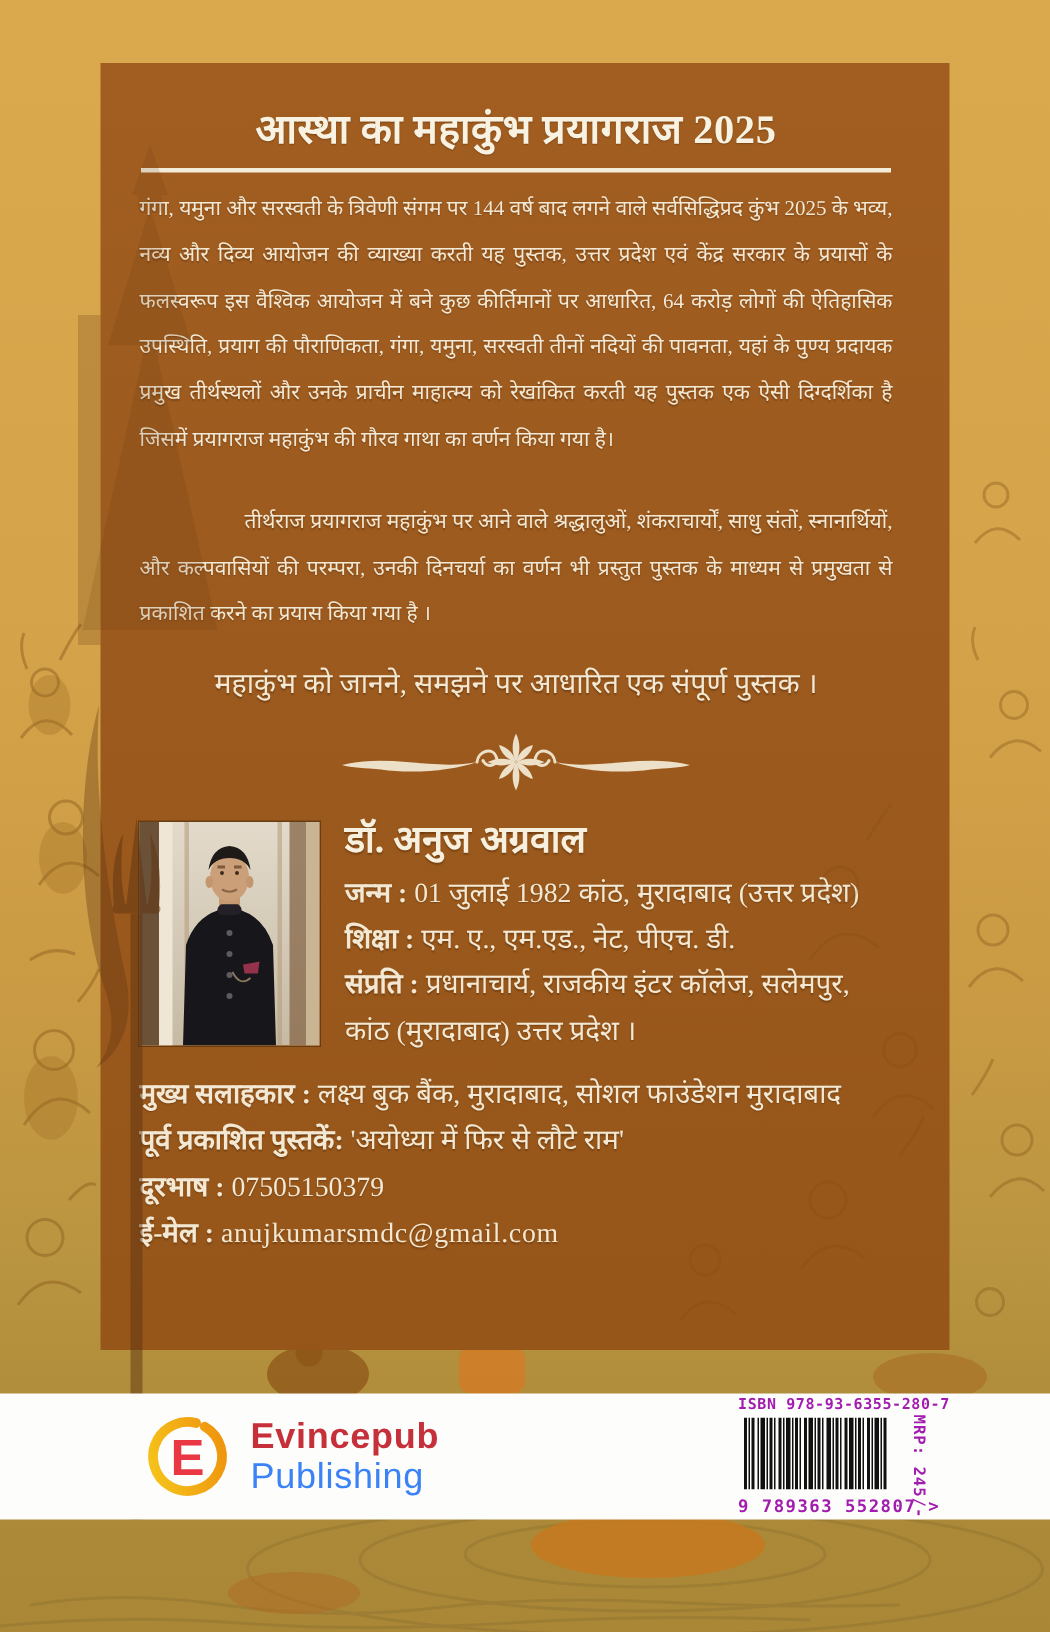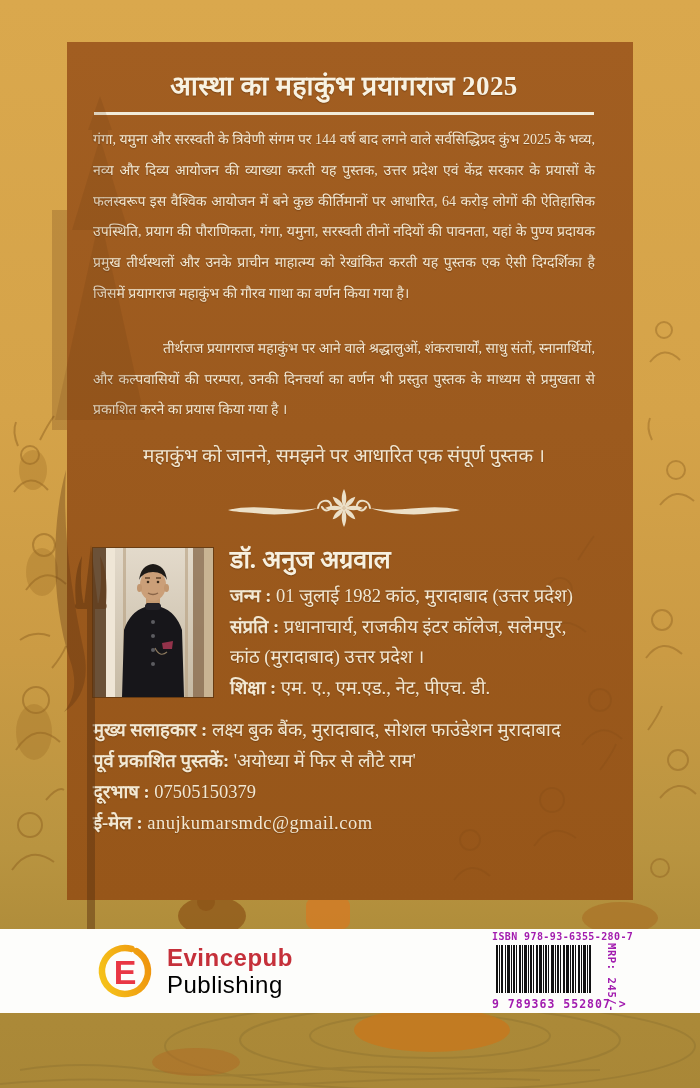--- a/index.html
+++ b/index.html
@@ -43,21 +43,21 @@
     position:absolute;left:0;top:929px;width:700px;height:84px;background:#fdfdfb;z-index:4;
   }
   .logo{position:absolute;left:96px;top:13px;display:flex;align-items:center;gap:13px;
         font-family:"Liberation Sans","DejaVu Sans",sans-serif;}
   .logo-badge{position:relative;width:58px;height:58px;}
   .logo-badge .e-letter{
     position:absolute;left:0;top:0;width:58px;height:58px;display:flex;align-items:center;justify-content:center;
     font-size:34px;font-weight:700;color:#e93744;padding-top:2px;box-sizing:border-box;
   }
   .logo-name{font-size:24px;font-weight:700;color:#c5303a;letter-spacing:.5px;line-height:27px;}
-  .logo-sub{font-size:24px;font-weight:400;color:#000000;letter-spacing:.5px;line-height:27px;}
+  .logo-sub{font-size:24px;font-weight:400;color:#3b82f6;letter-spacing:.5px;line-height:27px;}
   
   .barcode{
     position:absolute;left:492px;top:2px;width:134px;height:80px;
     font-family:"DejaVu Sans Mono","Liberation Mono",monospace;color:#a21caf;
   }
   .isbn-row{font-size:10px;letter-spacing:.4px;text-align:center;white-space:nowrap;font-weight:700;}
   .bars{position:absolute;left:4px;top:14px;}
   .mrp{
     position:absolute;right:8px;top:12px;height:56px;
     writing-mode:vertical-rl;font-size:10.5px;font-weight:700;letter-spacing:.6px;white-space:nowrap;
@@ -188,22 +188,22 @@
         <circle cx="60" cy="74" r="2" fill="#5c5c60"></circle>
         <circle cx="60" cy="88" r="2" fill="#5c5c60"></circle>
         <circle cx="60" cy="102" r="2" fill="#5c5c60"></circle>
         <circle cx="60" cy="116" r="2" fill="#5c5c60"></circle>
         <polygon points="69,95 80,93 79,101 70,101" fill="#93324a"></polygon>
         <path d="M62 100 Q67 110 74 104" stroke="#8d7a5e" stroke-width="1.2" fill="none"></path>
       </svg>
       <div class="author-col">
         <p class="author-name">डॉ. अनुज अग्रवाल</p>
         <p class="detail-line"><b>जन्म :</b> <span>01 जुलाई 1982 कांठ, मुरादाबाद (उत्तर प्रदेश)</span></p>
+        <p class="detail-line"><b>शिक्षा :</b> <span>एम. ए., एम.एड., नेट, पीएच. डी.</span></p>
         <p class="detail-line"><b>संप्रति :</b> <span>प्रधानाचार्य, राजकीय इंटर कॉलेज, सलेमपुर, कांठ (मुरादाबाद) उत्तर प्रदेश ।</span></p>
-        <p class="detail-line"><b>शिक्षा :</b> <span>एम. ए., एम.एड., नेट, पीएच. डी.</span></p>
       </div>
     </div>
 
     <div class="info-block">
       <p class="info-line"><b>मुख्य सलाहकार :</b> <span>लक्ष्य बुक बैंक, मुरादाबाद, सोशल फाउंडेशन मुरादाबाद</span></p>
       <p class="info-line"><b>पूर्व प्रकाशित पुस्तकें:</b> <span>'अयोध्या में फिर से लौटे राम'</span></p>
       <p class="info-line"><b>दूरभाष :</b> <span>07505150379</span></p>
       <p class="info-line"><b>ई-मेल :</b> <span class="email-val">anujkumarsmdc@gmail.com</span></p>
     </div>
   </div>

